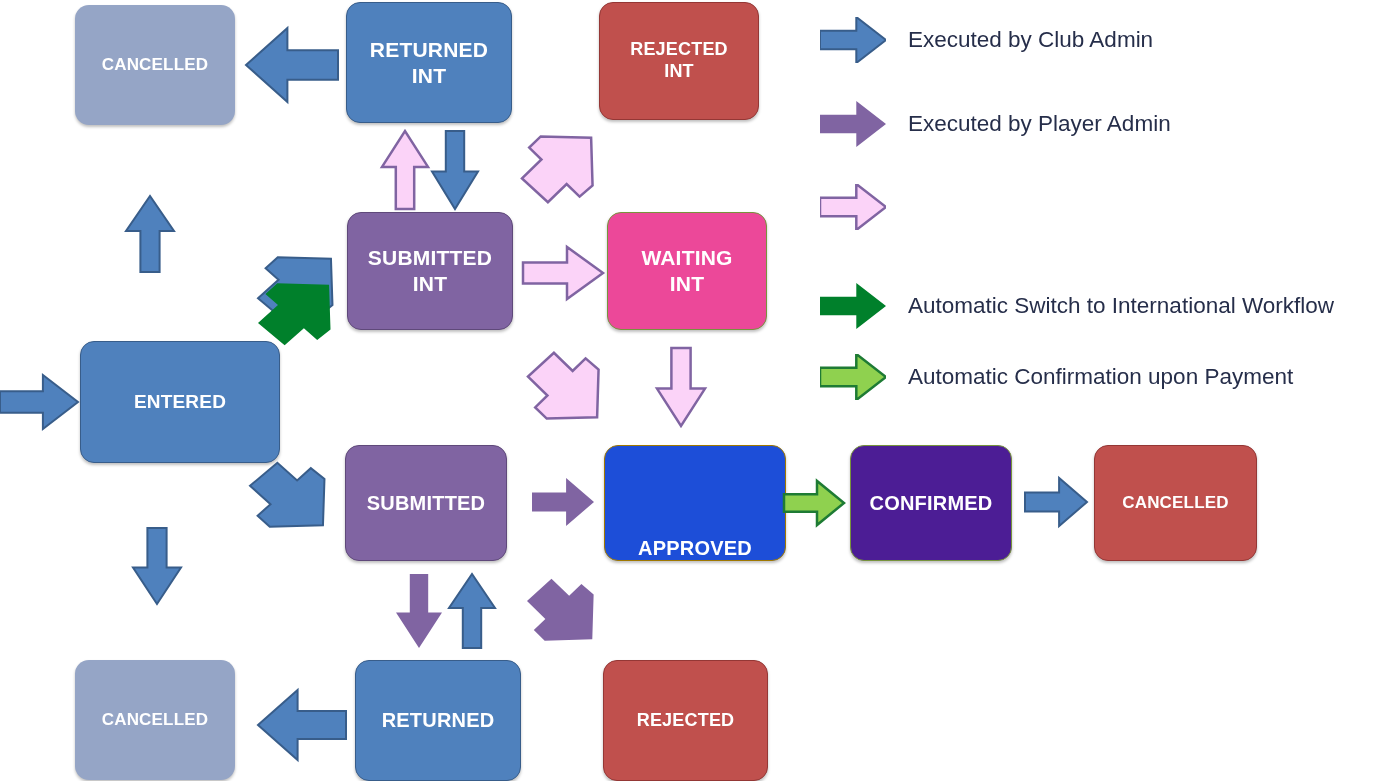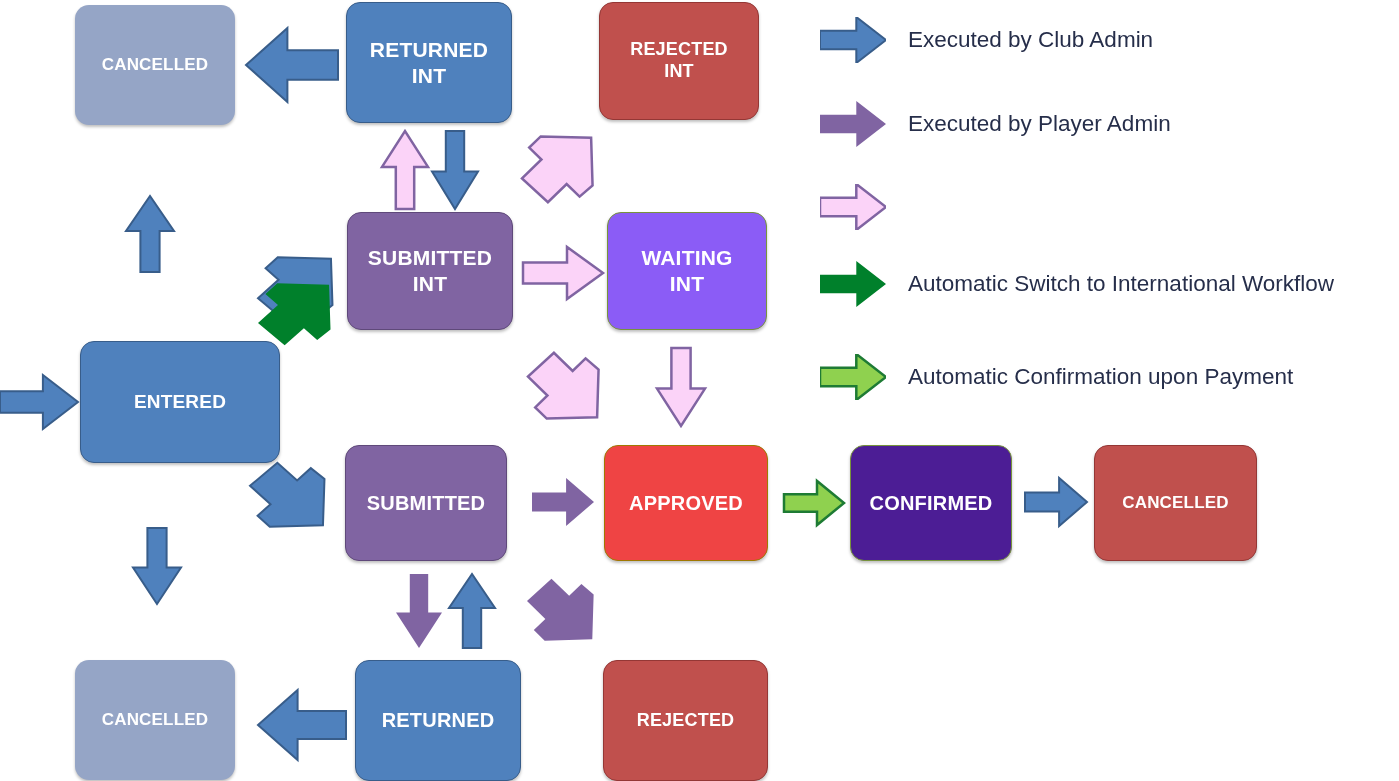--- a/index.html
+++ b/index.html
@@ -54,31 +54,31 @@
 INT</span>
       </div>
       <div class="node" style="left: 599px; top: 2px; width: 160px; height: 118px; background: rgb(192, 80, 77); border: 1.5px solid rgb(148, 55, 53); font-size: 18px;">
         <span>REJECTED
 INT</span>
       </div>
       <div class="node" style="left: 347px; top: 212px; width: 166px; height: 118px; background: rgb(128, 100, 162); border: 1.5px solid rgb(95, 73, 122); font-size: 21px;">
         <span>SUBMITTED
 INT</span>
       </div>
-      <div class="node" style="left: 607px; top: 212px; width: 160px; height: 118px; background: #8b5cf6; border: 1.5px solid rgb(119, 147, 60); font-size: 21px;">
+      <div class="node" style="left: 607px; top: 212px; width: 160px; height: 118px; background: #ec4899; border: 1.5px solid rgb(119, 147, 60); font-size: 21px;">
         <span>WAITING
 INT</span>
       </div>
       <div class="node" style="left: 80px; top: 341px; width: 200px; height: 122px; background: rgb(79, 129, 189); border: 1.5px solid rgb(56, 93, 138); font-size: 19px;">
         <span>ENTERED</span>
       </div>
       <div class="node" style="left: 345px; top: 445px; width: 162px; height: 116px; background: rgb(128, 100, 162); border: 1.5px solid rgb(95, 73, 122); font-size: 20px;">
         <span>SUBMITTED</span>
       </div>
-      <div class="node" style="left: 604px; top: 445px; width: 164px; height: 116px; background: #ef4444; border: 1.5px solid rgb(160, 120, 0); font-size: 20px;">
+      <div class="node" style="left: 604px; top: 445px; width: 182px; height: 116px; background: #1d4ed8; border: 1.5px solid rgb(160, 120, 0); font-size: 20px; align-items: flex-end;">
         <span>APPROVED</span>
       </div>
       <div class="node" style="left: 850px; top: 445px; width: 162px; height: 116px; background: #4c1d95; border: 1.5px solid rgb(119, 147, 60); font-size: 20px;">
         <span>CONFIRMED</span>
       </div>
       <div class="node" style="left: 1094px; top: 445px; width: 163px; height: 116px; background: rgb(192, 80, 77); border: 1.5px solid rgb(148, 55, 53); font-size: 17px;">
         <span>CANCELLED</span>
       </div>
       <div class="node" style="left: 75px; top: 660px; width: 160px; height: 120px; background: rgb(149, 165, 198); border: 0px; font-size: 17px;">
         <span>CANCELLED</span>
@@ -204,21 +204,21 @@
         <div class="legend-arrow"><svg viewBox="0 0 100 100" preserveAspectRatio="none" style="width:100%;height:100%">
             <polygon points="0,30 55,30 55,0 100,50 55,100 55,70 0,70" fill="#4F81BD" stroke="#385D8A" stroke-width="2" stroke-linejoin="miter" vector-effect="non-scaling-stroke"></polygon>
           </svg></div>
         <div class="legend-label">Executed by Club Admin</div>
       </div>
       <div class="legend-row" style="top: 179px;">
         <div class="legend-arrow"><svg viewBox="0 0 100 100" preserveAspectRatio="none" style="width:100%;height:100%">
             <polygon points="0,30 55,30 55,0 100,50 55,100 55,70 0,70" fill="#FBD3F8" stroke="#8064A2" stroke-width="2.5" stroke-linejoin="miter" vector-effect="non-scaling-stroke"></polygon>
           </svg></div>
       </div>
-      <div class="legend-row" style="top: 256px; justify-content: flex-end;">
+      <div class="legend-row" style="top: 278px; justify-content: flex-end;">
         <div class="legend-arrow"><svg viewBox="0 0 100 100" preserveAspectRatio="none" style="width:100%;height:100%">
             <polygon points="0,30 55,30 55,0 100,50 55,100 55,70 0,70" fill="#00802B" stroke="none"></polygon>
           </svg></div>
         <div class="legend-label">Automatic Switch to International Workflow</div>
       </div>
       <div class="legend-row" style="top: 349px;">
         <div class="legend-arrow"><svg viewBox="0 0 100 100" preserveAspectRatio="none" style="width:100%;height:100%">
             <polygon points="0,30 55,30 55,0 100,50 55,100 55,70 0,70" fill="#8FD14F" stroke="#1E7B34" stroke-width="2.5" stroke-linejoin="miter" vector-effect="non-scaling-stroke"></polygon>
           </svg></div>
         <div class="legend-label">Automatic Confirmation upon Payment</div>

